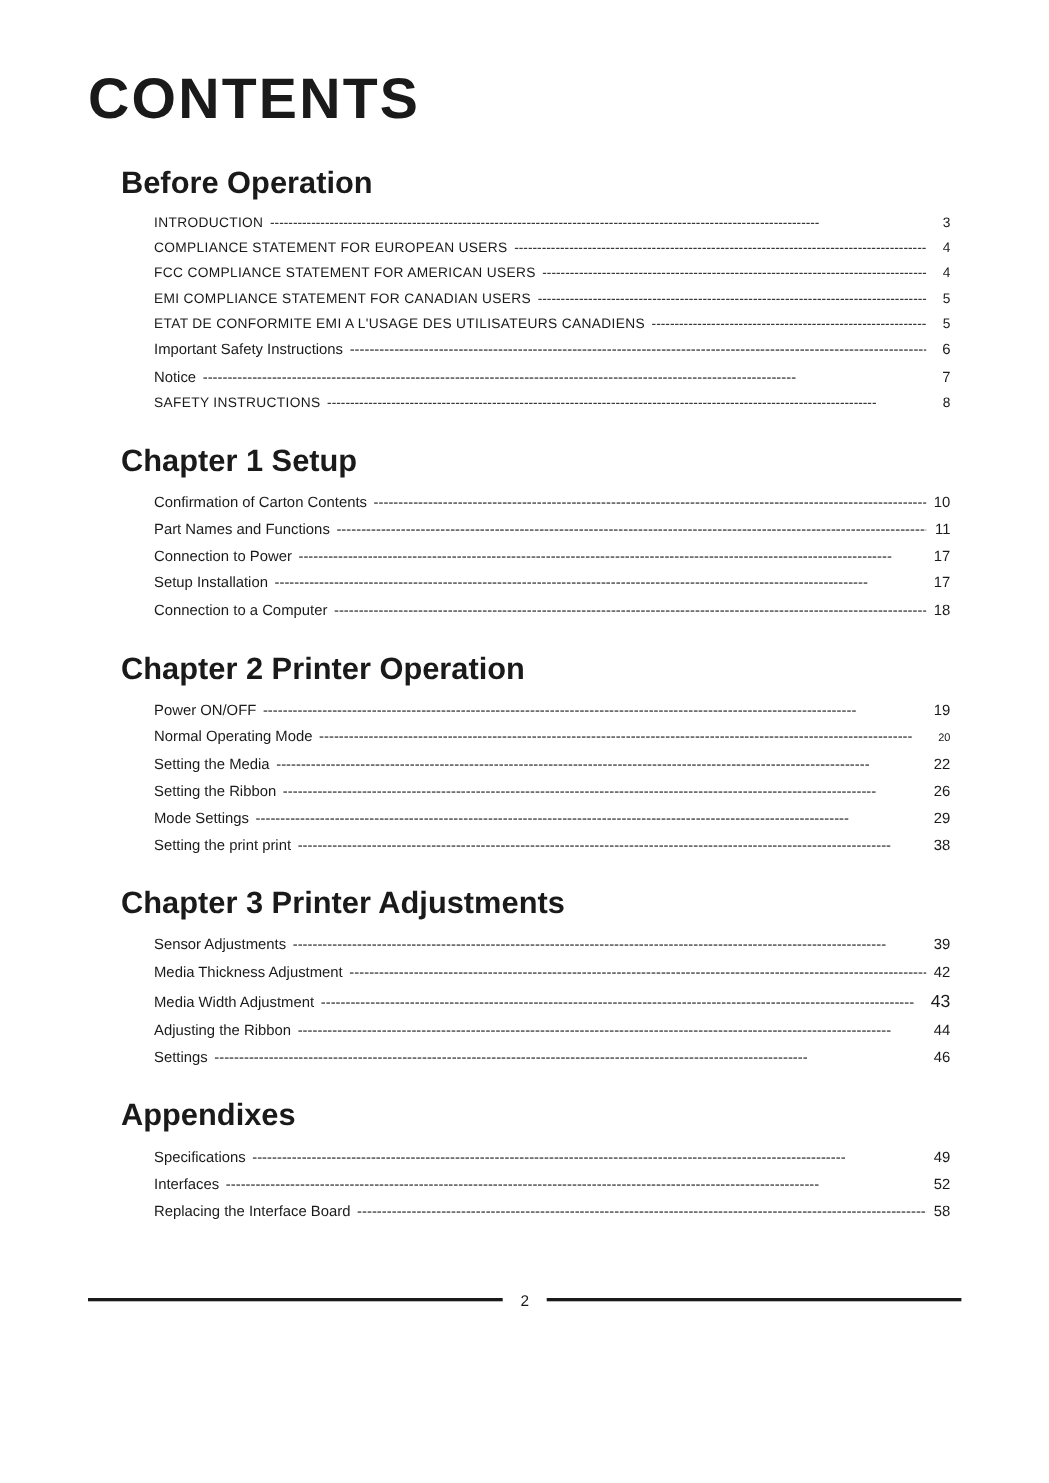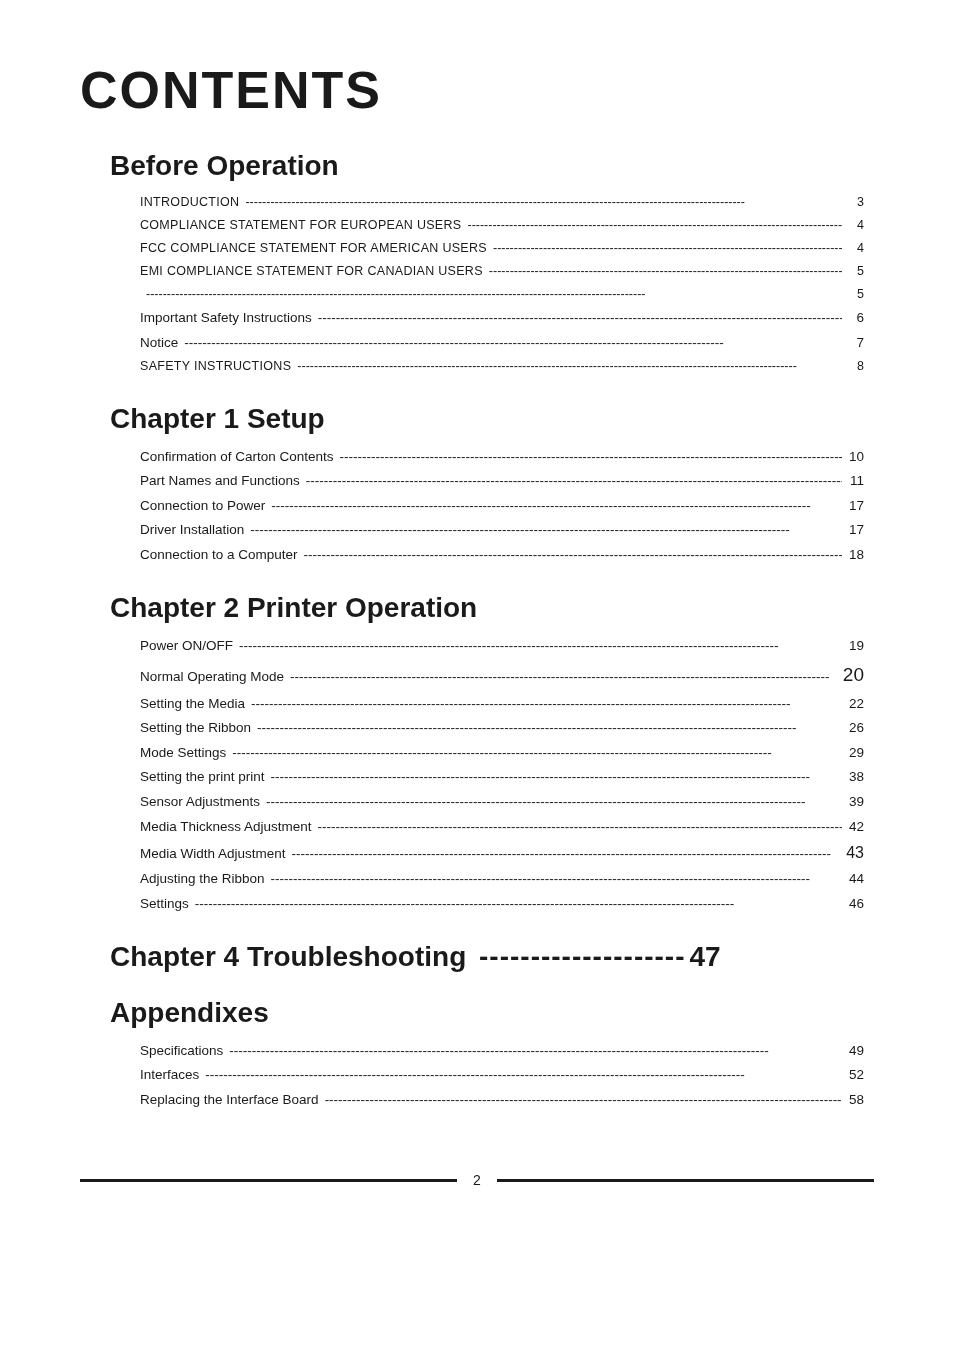--- a/index.html
+++ b/index.html
@@ -129,20 +129,21 @@
       <span class="entry-text" style="font-family: Arial, Helvetica, sans-serif; font-size: 12.5px; text-transform: uppercase; letter-spacing: 0.3px;">FCC COMPLIANCE STATEMENT FOR AMERICAN USERS</span>
       <span class="dots" style="overflow: hidden; flex: 1 1 0%; white-space: nowrap; letter-spacing: 0px; font-size: 12.5px; padding: 0px 4px;">------------------------------------------------------------------------------------------------------------------------</span>
       <span class="page-num" style="font-size: 12.5px;">4</span>
     </div>
     <div class="toc-entry">
       <span class="entry-text" style="font-family: Arial, Helvetica, sans-serif; font-size: 12.5px; text-transform: uppercase; letter-spacing: 0.3px;">EMI COMPLIANCE STATEMENT FOR CANADIAN USERS</span>
       <span class="dots" style="overflow: hidden; flex: 1 1 0%; white-space: nowrap; letter-spacing: 0px; font-size: 12.5px; padding: 0px 4px;">------------------------------------------------------------------------------------------------------------------------</span>
       <span class="page-num" style="font-size: 12.5px;">5</span>
     </div>
     <div class="toc-entry">
+      <span class="entry-text" style="font-family: Arial, Helvetica, sans-serif; font-size: 12.5px; text-transform: uppercase; letter-spacing: 0.3px;">ETAT DE CONFORMITE EMI A L'USAGE DES UTILISATEURS CANADIENS</span>
       <span class="dots" style="overflow: hidden; flex: 1 1 0%; white-space: nowrap; letter-spacing: 0px; font-size: 12.5px; padding: 0px 4px;">------------------------------------------------------------------------------------------------------------------------</span>
       <span class="page-num" style="font-size: 12.5px;">5</span>
     </div>
     <div class="toc-entry">
       <span class="entry-text" style="font-size: 13.5px;">Important Safety Instructions</span>
       <span class="dots" style="overflow: hidden; flex: 1 1 0%; white-space: nowrap; letter-spacing: 0px; font-size: 13.5px; padding: 0px 4px;">------------------------------------------------------------------------------------------------------------------------</span>
       <span class="page-num" style="font-size: 13.5px;">6</span>
     </div>
     <div class="toc-entry">
       <span class="entry-text" style="font-size: 13.5px;">Notice</span>
@@ -164,39 +165,39 @@
       <span class="entry-text" style="font-size: 13.5px;">Part Names and Functions</span>
       <span class="dots" style="overflow: hidden; flex: 1 1 0%; white-space: nowrap; letter-spacing: 0px; font-size: 13.5px; padding: 0px 4px;">------------------------------------------------------------------------------------------------------------------------</span>
       <span class="page-num" style="font-size: 13.5px;">11</span>
     </div>
     <div class="toc-entry">
       <span class="entry-text" style="font-size: 13.5px;">Connection to Power</span>
       <span class="dots" style="overflow: hidden; flex: 1 1 0%; white-space: nowrap; letter-spacing: 0px; font-size: 13.5px; padding: 0px 4px;">------------------------------------------------------------------------------------------------------------------------</span>
       <span class="page-num" style="font-size: 13.5px;">17</span>
     </div>
     <div class="toc-entry">
-      <span class="entry-text" style="font-size: 13.5px;">Driver Installation</span>
+      <span class="entry-text" style="font-size: 13.5px;">Setup Installation</span>
       <span class="dots" style="overflow: hidden; flex: 1 1 0%; white-space: nowrap; letter-spacing: 0px; font-size: 13.5px; padding: 0px 4px;">------------------------------------------------------------------------------------------------------------------------</span>
       <span class="page-num" style="font-size: 13.5px;">17</span>
     </div>
     <div class="toc-entry">
       <span class="entry-text" style="font-size: 13.5px;">Connection to a Computer</span>
       <span class="dots" style="overflow: hidden; flex: 1 1 0%; white-space: nowrap; letter-spacing: 0px; font-size: 13.5px; padding: 0px 4px;">------------------------------------------------------------------------------------------------------------------------</span>
       <span class="page-num" style="font-size: 13.5px;">18</span>
     </div>
     <div class="section-heading">Chapter 2  Printer Operation</div>
     <div class="toc-entry">
       <span class="entry-text" style="font-size: 13.5px;">Power ON/OFF</span>
       <span class="dots" style="overflow: hidden; flex: 1 1 0%; white-space: nowrap; letter-spacing: 0px; font-size: 13.5px; padding: 0px 4px;">------------------------------------------------------------------------------------------------------------------------</span>
       <span class="page-num" style="font-size: 13.5px;">19</span>
     </div>
     <div class="toc-entry">
       <span class="entry-text" style="font-size: 13.5px;">Normal Operating Mode</span>
       <span class="dots" style="overflow: hidden; flex: 1 1 0%; white-space: nowrap; letter-spacing: 0px; font-size: 13.5px; padding: 0px 4px;">------------------------------------------------------------------------------------------------------------------------</span>
-      <span class="page-num" style="font-size: 19px;">20</span>
+      <span class="page-num" style="font-size: 10px;">20</span>
     </div>
     <div class="toc-entry">
       <span class="entry-text" style="font-size: 13.5px;">Setting the Media</span>
       <span class="dots" style="overflow: hidden; flex: 1 1 0%; white-space: nowrap; letter-spacing: 0px; font-size: 13.5px; padding: 0px 4px;">------------------------------------------------------------------------------------------------------------------------</span>
       <span class="page-num" style="font-size: 13.5px;">22</span>
     </div>
     <div class="toc-entry">
       <span class="entry-text" style="font-size: 13.5px;">Setting the Ribbon</span>
       <span class="dots" style="overflow: hidden; flex: 1 1 0%; white-space: nowrap; letter-spacing: 0px; font-size: 13.5px; padding: 0px 4px;">------------------------------------------------------------------------------------------------------------------------</span>
       <span class="page-num" style="font-size: 13.5px;">26</span>
@@ -204,20 +205,21 @@
     <div class="toc-entry">
       <span class="entry-text" style="font-size: 13.5px;">Mode Settings</span>
       <span class="dots" style="overflow: hidden; flex: 1 1 0%; white-space: nowrap; letter-spacing: 0px; font-size: 13.5px; padding: 0px 4px;">------------------------------------------------------------------------------------------------------------------------</span>
       <span class="page-num" style="font-size: 13.5px;">29</span>
     </div>
     <div class="toc-entry">
       <span class="entry-text" style="font-size: 13.5px;">Setting the print print</span>
       <span class="dots" style="overflow: hidden; flex: 1 1 0%; white-space: nowrap; letter-spacing: 0px; font-size: 13.5px; padding: 0px 4px;">------------------------------------------------------------------------------------------------------------------------</span>
       <span class="page-num" style="font-size: 13.5px;">38</span>
     </div>
+    <div class="section-heading">Chapter 3  Printer Adjustments</div>
     <div class="toc-entry">
       <span class="entry-text" style="font-size: 13.5px;">Sensor Adjustments</span>
       <span class="dots" style="overflow: hidden; flex: 1 1 0%; white-space: nowrap; letter-spacing: 0px; font-size: 13.5px; padding: 0px 4px;">------------------------------------------------------------------------------------------------------------------------</span>
       <span class="page-num" style="font-size: 13.5px;">39</span>
     </div>
     <div class="toc-entry">
       <span class="entry-text" style="font-size: 13.5px;">Media Thickness Adjustment</span>
       <span class="dots" style="overflow: hidden; flex: 1 1 0%; white-space: nowrap; letter-spacing: 0px; font-size: 13.5px; padding: 0px 4px;">------------------------------------------------------------------------------------------------------------------------</span>
       <span class="page-num" style="font-size: 13.5px;">42</span>
     </div>
@@ -229,25 +231,20 @@
     <div class="toc-entry">
       <span class="entry-text" style="font-size: 13.5px;">Adjusting the Ribbon</span>
       <span class="dots" style="overflow: hidden; flex: 1 1 0%; white-space: nowrap; letter-spacing: 0px; font-size: 13.5px; padding: 0px 4px;">------------------------------------------------------------------------------------------------------------------------</span>
       <span class="page-num" style="font-size: 13.5px;">44</span>
     </div>
     <div class="toc-entry">
       <span class="entry-text" style="font-size: 13.5px;">Settings</span>
       <span class="dots" style="overflow: hidden; flex: 1 1 0%; white-space: nowrap; letter-spacing: 0px; font-size: 13.5px; padding: 0px 4px;">------------------------------------------------------------------------------------------------------------------------</span>
       <span class="page-num" style="font-size: 13.5px;">46</span>
     </div>
-    <div class="chapter4-heading">
-    <span class="ch4-text">Chapter 4  Troubleshooting</span>
-    <span class="ch4-dashes">&nbsp;--------------------</span>
-    <span class="ch4-num">47</span>
-  </div>
     <div class="section-heading">Appendixes</div>
     <div class="toc-entry">
       <span class="entry-text" style="font-size: 13.5px;">Specifications</span>
       <span class="dots" style="overflow: hidden; flex: 1 1 0%; white-space: nowrap; letter-spacing: 0px; font-size: 13.5px; padding: 0px 4px;">------------------------------------------------------------------------------------------------------------------------</span>
       <span class="page-num" style="font-size: 13.5px;">49</span>
     </div>
     <div class="toc-entry">
       <span class="entry-text" style="font-size: 13.5px;">Interfaces</span>
       <span class="dots" style="overflow: hidden; flex: 1 1 0%; white-space: nowrap; letter-spacing: 0px; font-size: 13.5px; padding: 0px 4px;">------------------------------------------------------------------------------------------------------------------------</span>
       <span class="page-num" style="font-size: 13.5px;">52</span>

